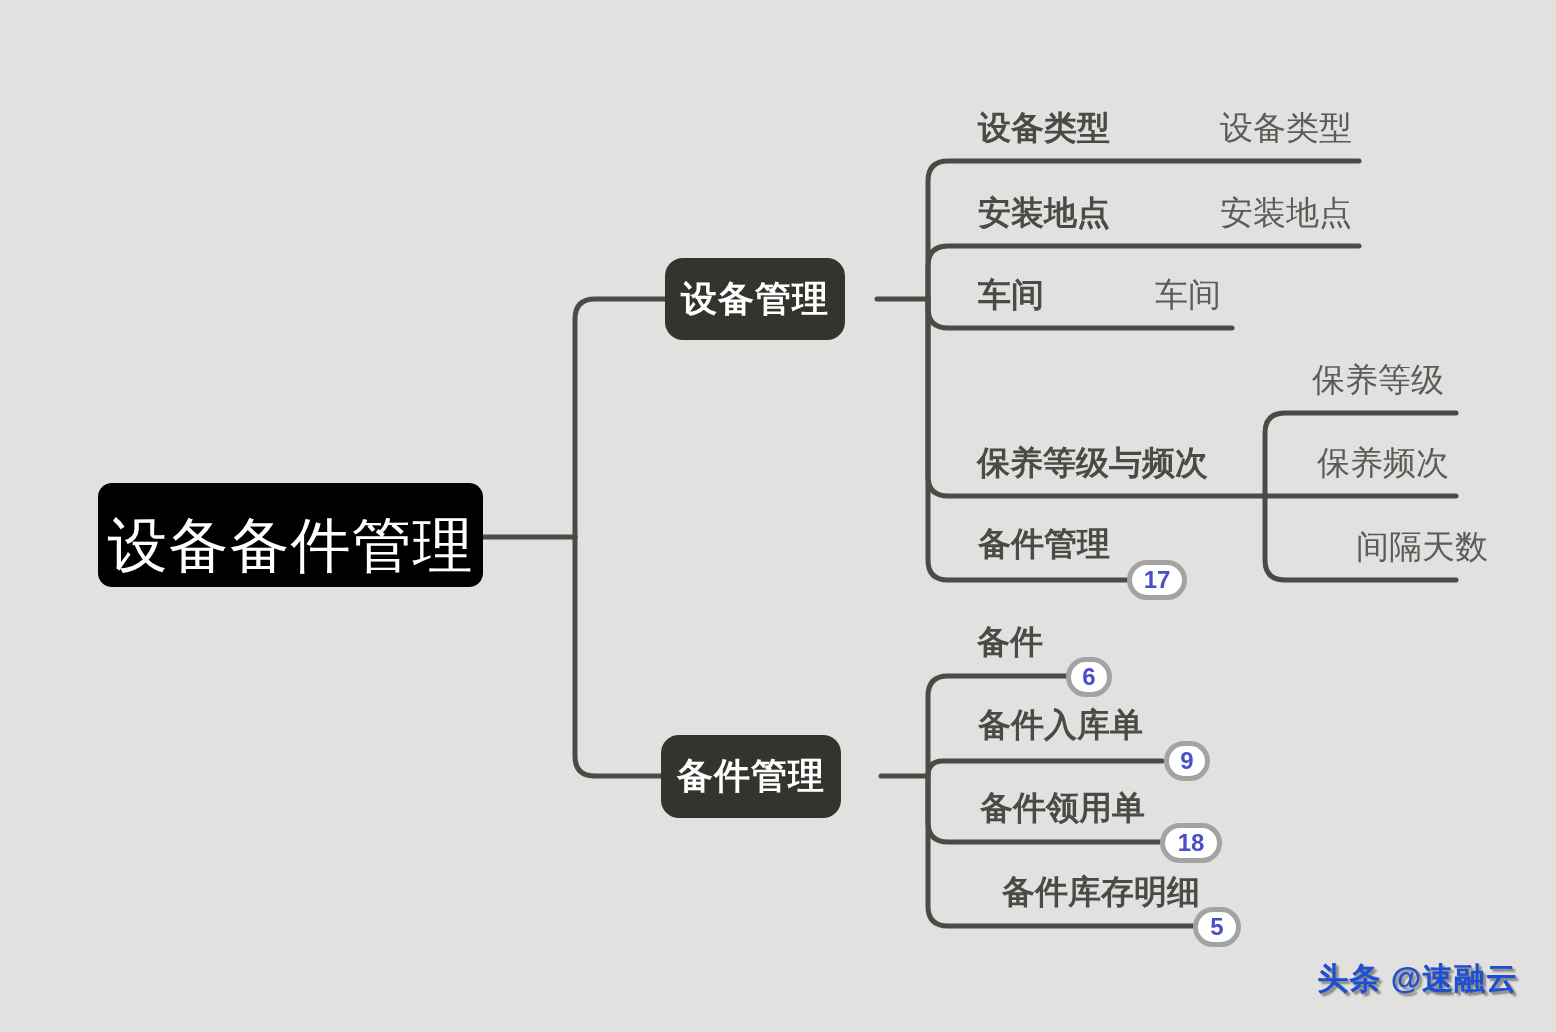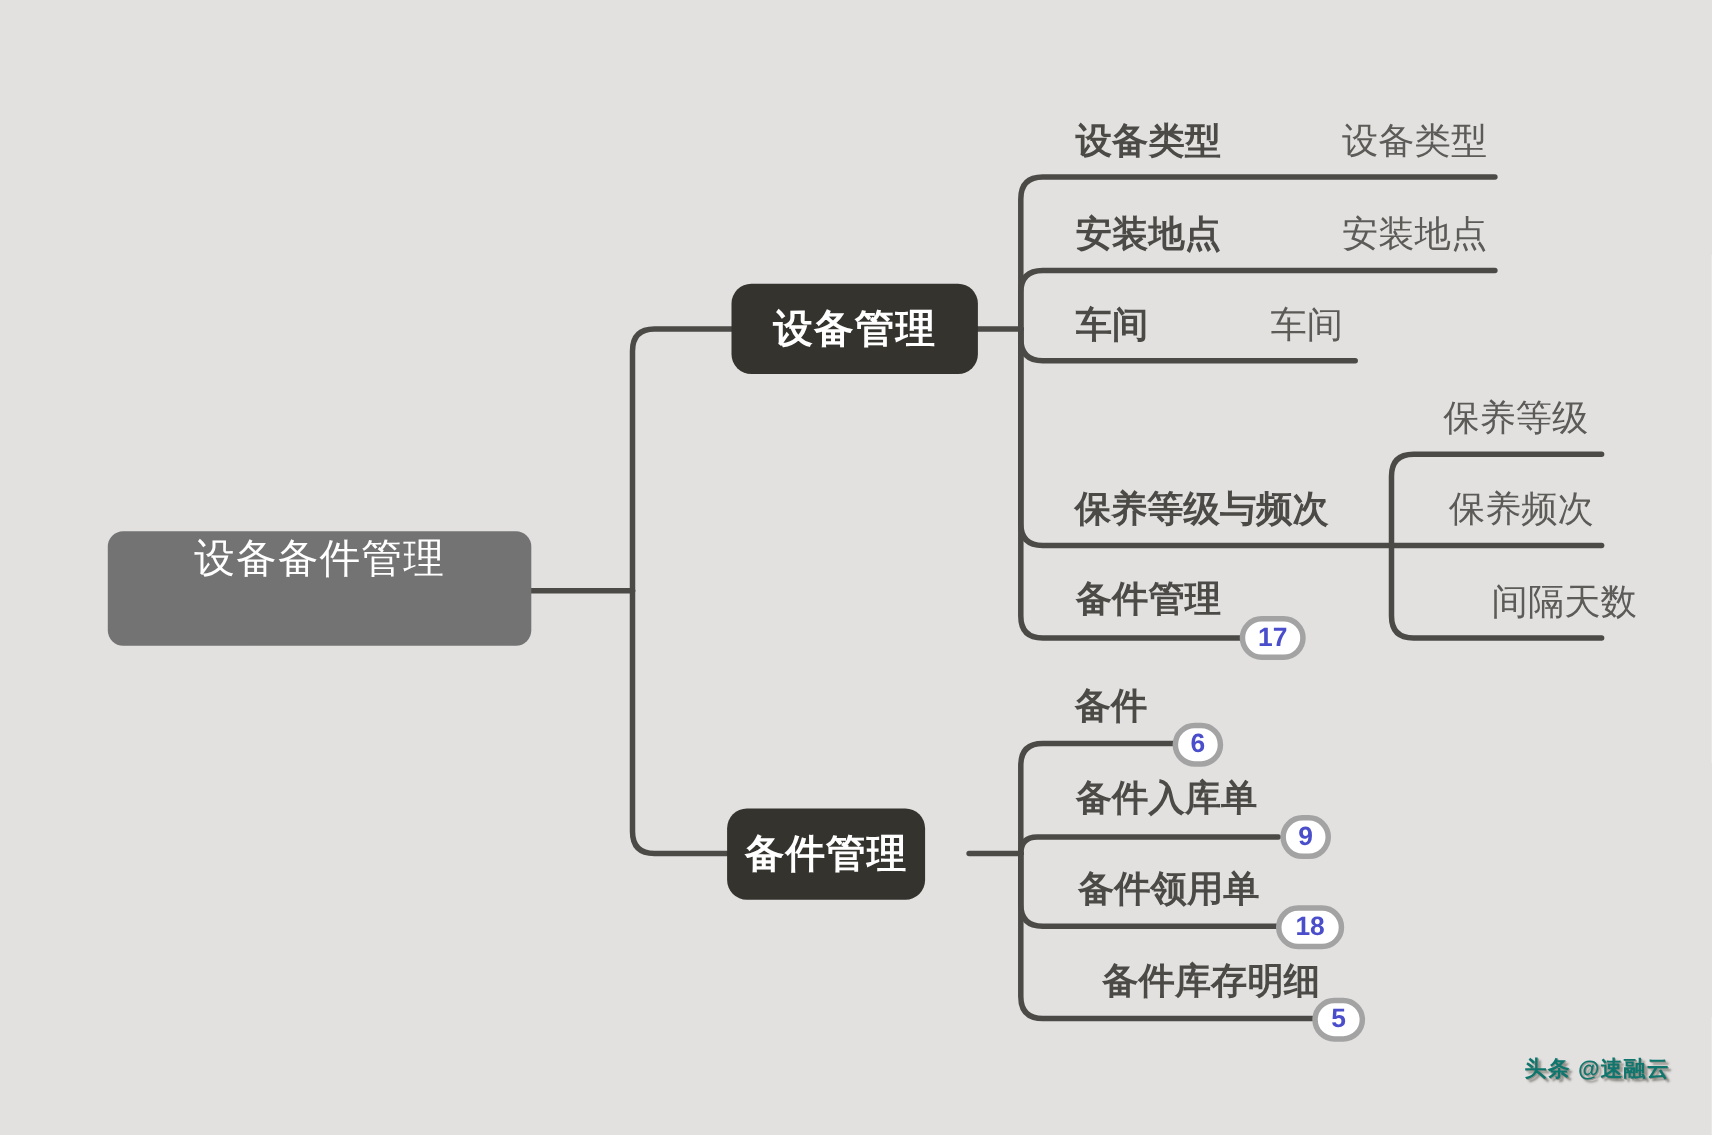--- a/index.html
+++ b/index.html
@@ -8,50 +8,50 @@
     width:1556px;height:1032px;
     background:#e2e1e0;
     overflow:hidden;
     font-family:"Liberation Sans", sans-serif;
   }
   svg.wires{position:absolute;left:0;top:0;}
   svg.wires path{fill:none;stroke:#4b4a47;stroke-width:5;stroke-linecap:round;}
 
   .root-box{
     position:absolute;left:98px;top:483px;width:385px;height:104px;
-    background:#737373;border-radius:14px;
-    display:flex;align-items:flex-start;justify-content:center;
-    color:#ffffff;font-size:37px;font-weight:400;letter-spacing:1px;
+    background:#000000;border-radius:14px;
+    display:flex;align-items:flex-end;justify-content:center;
+    color:#ffffff;font-size:60px;font-weight:400;letter-spacing:1px;
     box-sizing:border-box;
   }
   .branch-box{
     position:absolute;
     background:#34332e;border-radius:18px;
     display:flex;align-items:center;justify-content:center;
     color:#ffffff;font-size:36px;font-weight:bold;letter-spacing:1px;
     box-sizing:border-box;
   }
-  .branch-equipment{left:665px;top:258px;width:224px;height:82px;}
+  .branch-equipment{left:665px;top:258px;width:180px;height:82px;}
   .branch-spare{left:661px;top:735px;width:180px;height:83px;}
 
   .lbl{position:absolute;line-height:40px;white-space:nowrap;}
   .lbl-bold{font-size:33px;font-weight:bold;color:#4b4a46;}
   .lbl-reg{font-size:33px;font-weight:400;color:#5c5b58;}
 
   .badge{
     position:absolute;transform:translate(-50%,-50%);
     height:40px;box-sizing:border-box;padding:0 10px;
     background:#ffffff;border:5px solid #a3a3a3;border-radius:22px;
     color:#4a4ecb;font-size:24px;font-weight:bold;
     display:flex;align-items:center;justify-content:center;
   }
   .watermark{
     position:absolute;right:38px;top:958px;
-    font-size:20px;font-weight:bold;letter-spacing:1px;
-    color:#0f766e;
+    font-size:31px;font-weight:bold;letter-spacing:1px;
+    color:#1d4ed8;
     text-shadow:3px 3px 2px #87867f, 1px 1px 0 #9b9a94;
     white-space:nowrap;
   }
 </style>
 </head>
 <body>
 
 <div class="canvas">
 
   <svg class="wires" width="1556" height="1032" viewBox="0 0 1556 1032">

